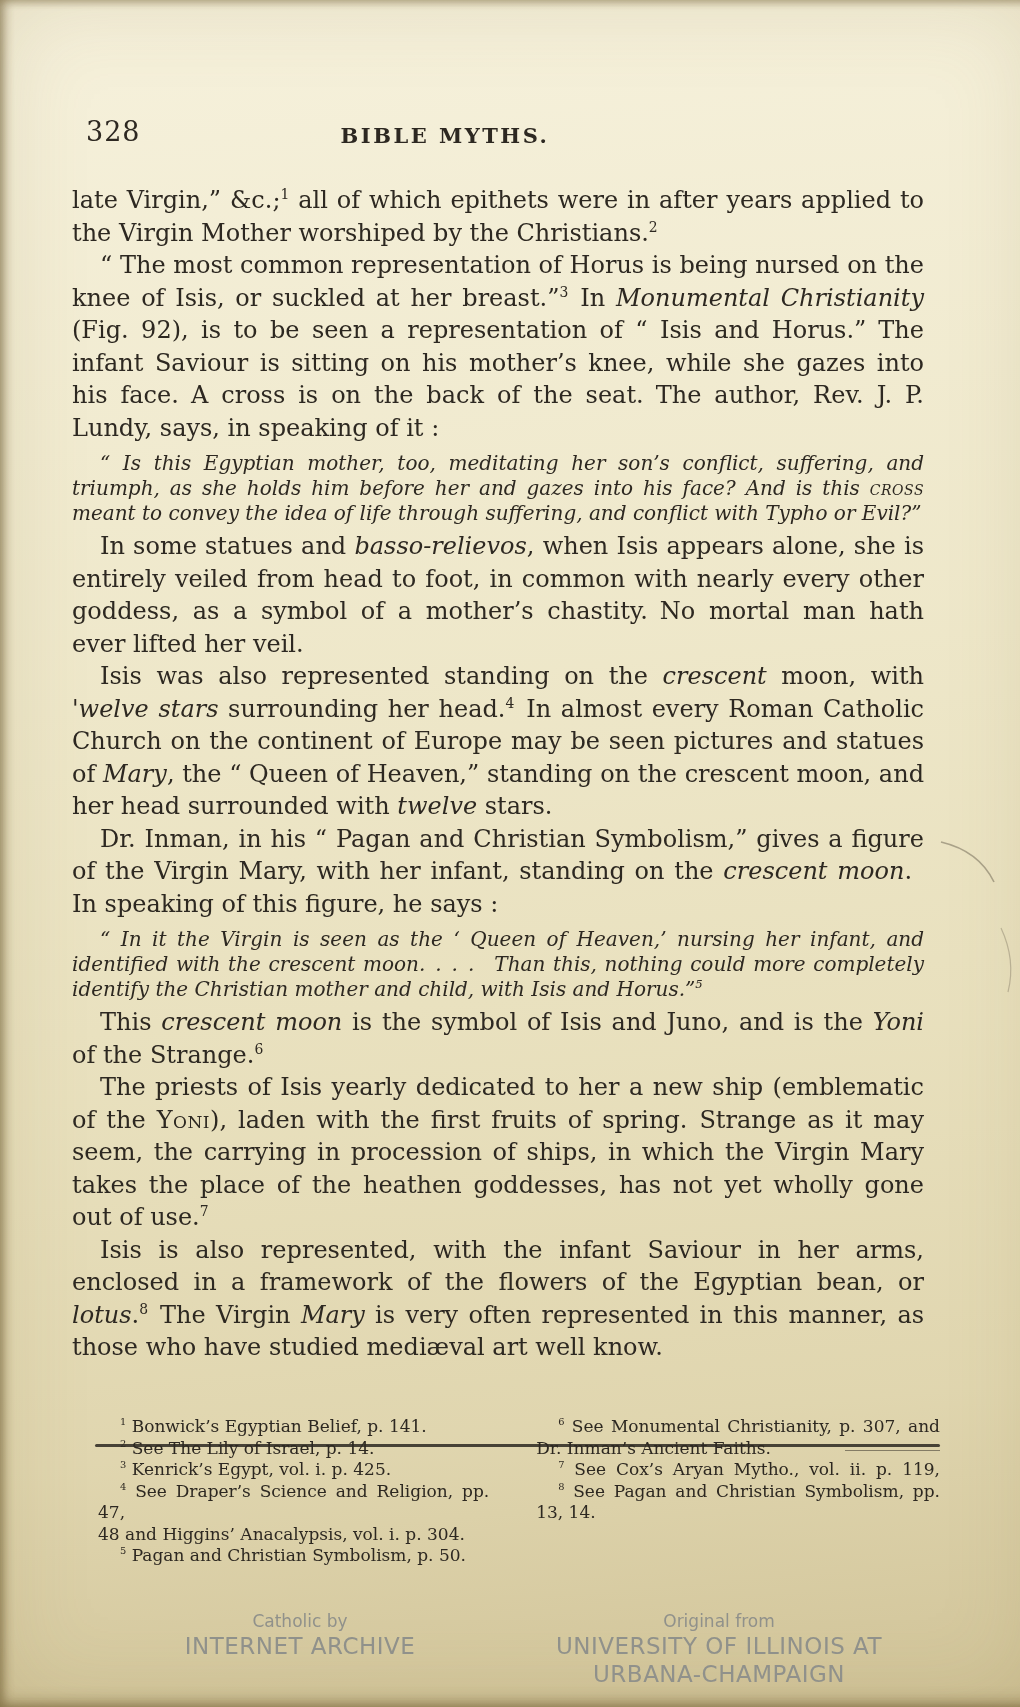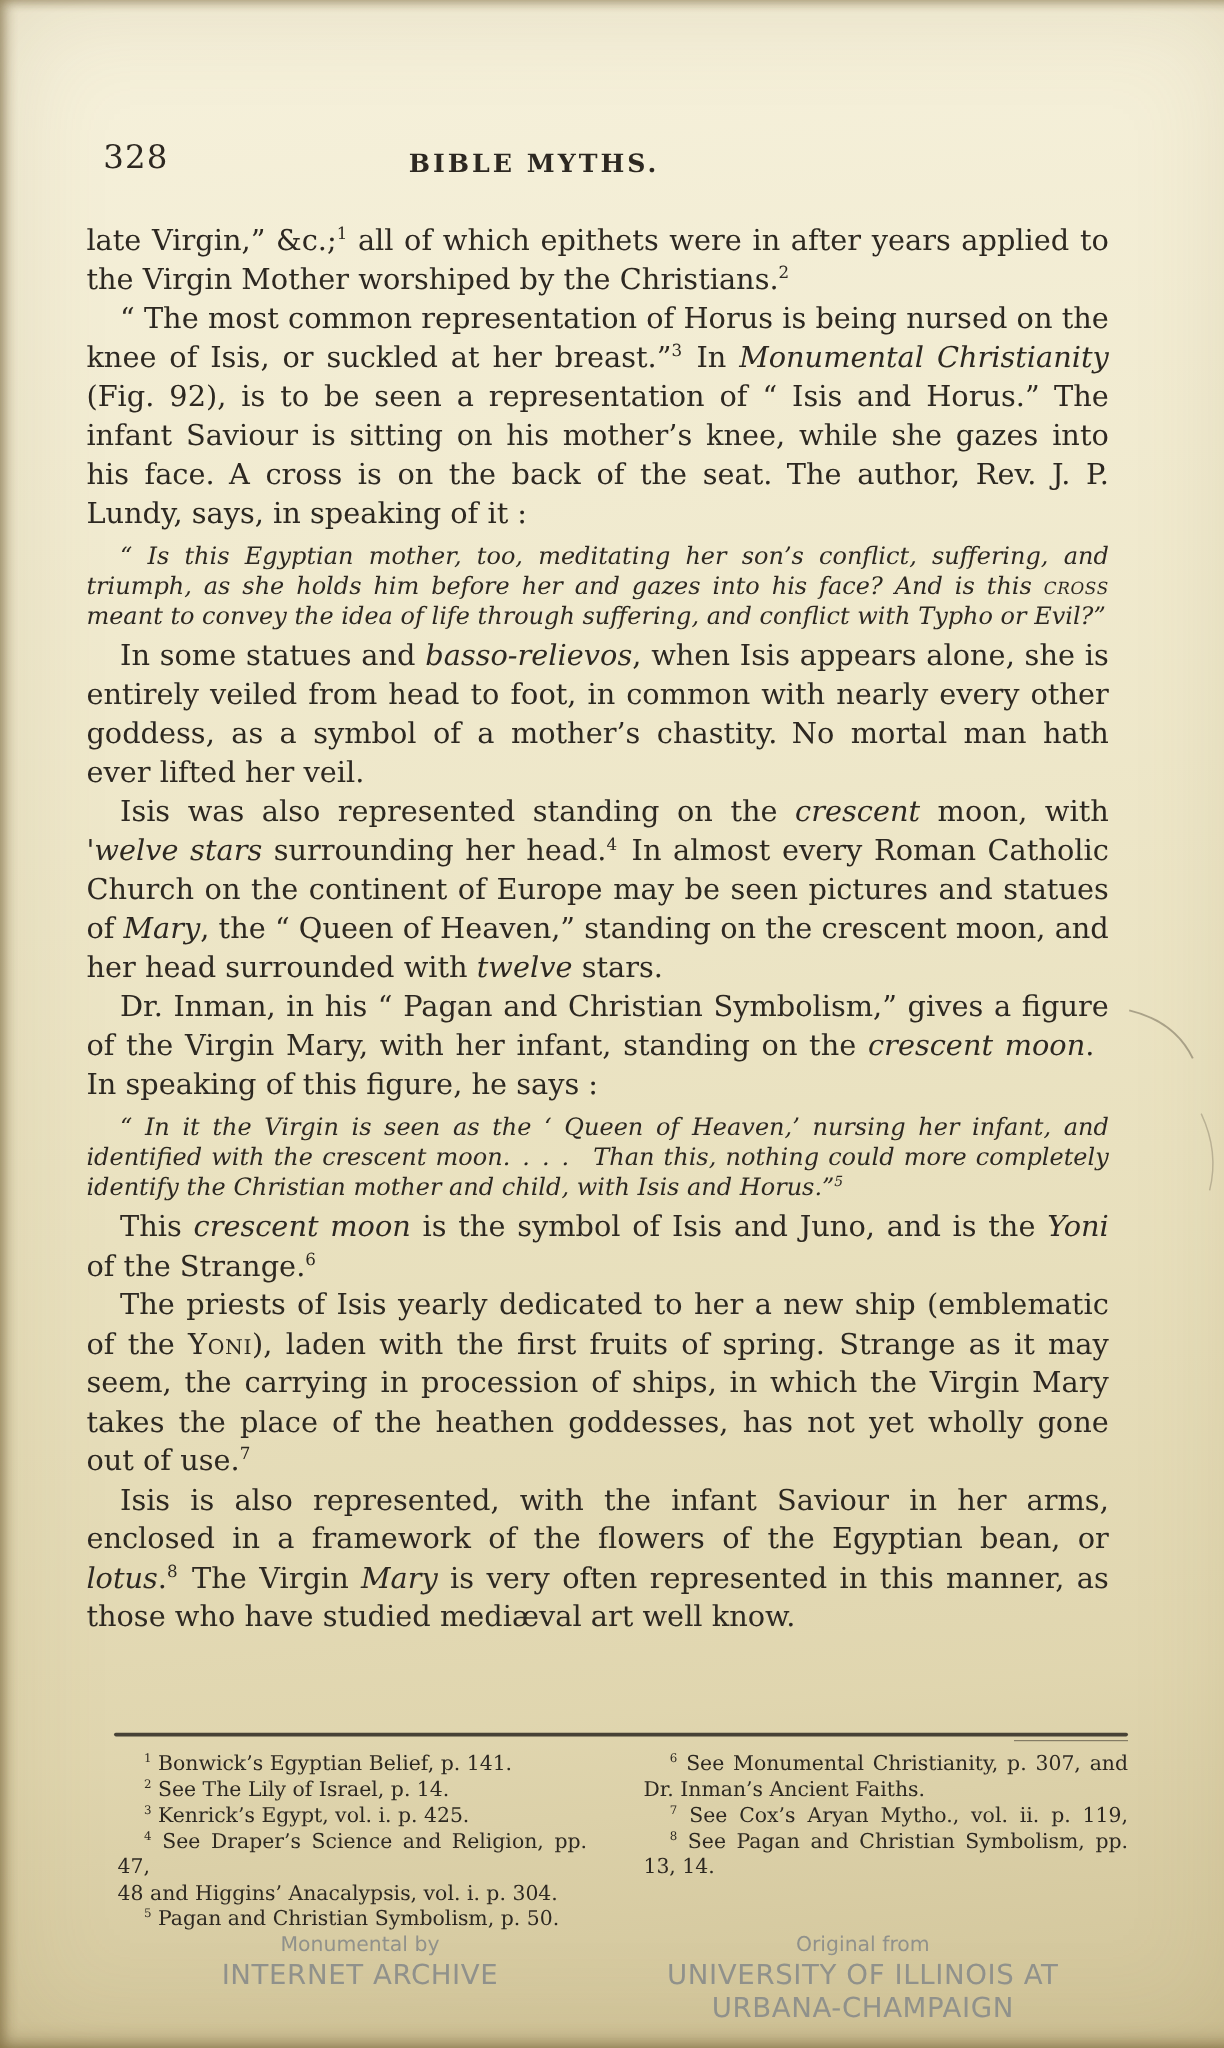--- a/index.html
+++ b/index.html
@@ -38,21 +38,21 @@
   .text-block p.indent{text-indent:28px;}
   .text-block p.quote{font-size:20px;line-height:25px;margin:7px 0 4px;font-style:italic;}
   .i{font-style:italic;margin-top:36px;}
   .sc{font-variant:small-caps;letter-spacing:.5px;}
   sup{font-size:.58em;line-height:0;vertical-align:super;}
   
   .fn-rule{position:absolute;left:95px;top:1444px;width:845px;height:3px;
     background:var(--rule,#3a352b);opacity:.92;border-radius:2px;}
   .fn-rule-echo{position:absolute;left:845px;top:1450px;width:95px;height:1px;
     background:var(--rule,#3a352b);opacity:.55;}
-  .footnotes{position:absolute;left:98px;top:1460px;width:842px;
+  .footnotes{position:absolute;left:98px;top:1416px;width:842px;
     font-size:17px;line-height:21.5px;display:flex;justify-content:space-between;gap:47px;}
   .fn-col-left{width:402px;}
   .fn-col-right{width:415px;}
   .fn{margin:0;}
   .fn-line{text-align:left;}
   .fn-line.first{text-indent:22px;}
   .fn-line.fjust{text-align:justify;text-align-last:justify;}
   
   .stamp{position:absolute;text-align:center;
     color:var(--stamp,#90918b);
@@ -122,21 +122,21 @@
         </div>
         <div class="fn">
           <div class="fn-line first fjust"><sup>8</sup> <span>See Pagan and Christian Symbolism, pp.</span></div>
           <div class="fn-line"><span>13, 14.</span></div>
         </div>
       </div>
   </section>
 
   <footer>
     <div class="stamp stamp-left">
-      <div class="s1">Monumental by</div>
+      <div class="s1">Catholic by</div>
       <div class="s2">INTERNET ARCHIVE</div>
     </div>
     <div class="stamp stamp-right">
       <div class="s1">Original from</div>
       <div class="s2">UNIVERSITY OF ILLINOIS AT</div>
       <div class="s2">URBANA-CHAMPAIGN</div>
     </div>
   </footer>
 </div>
 

